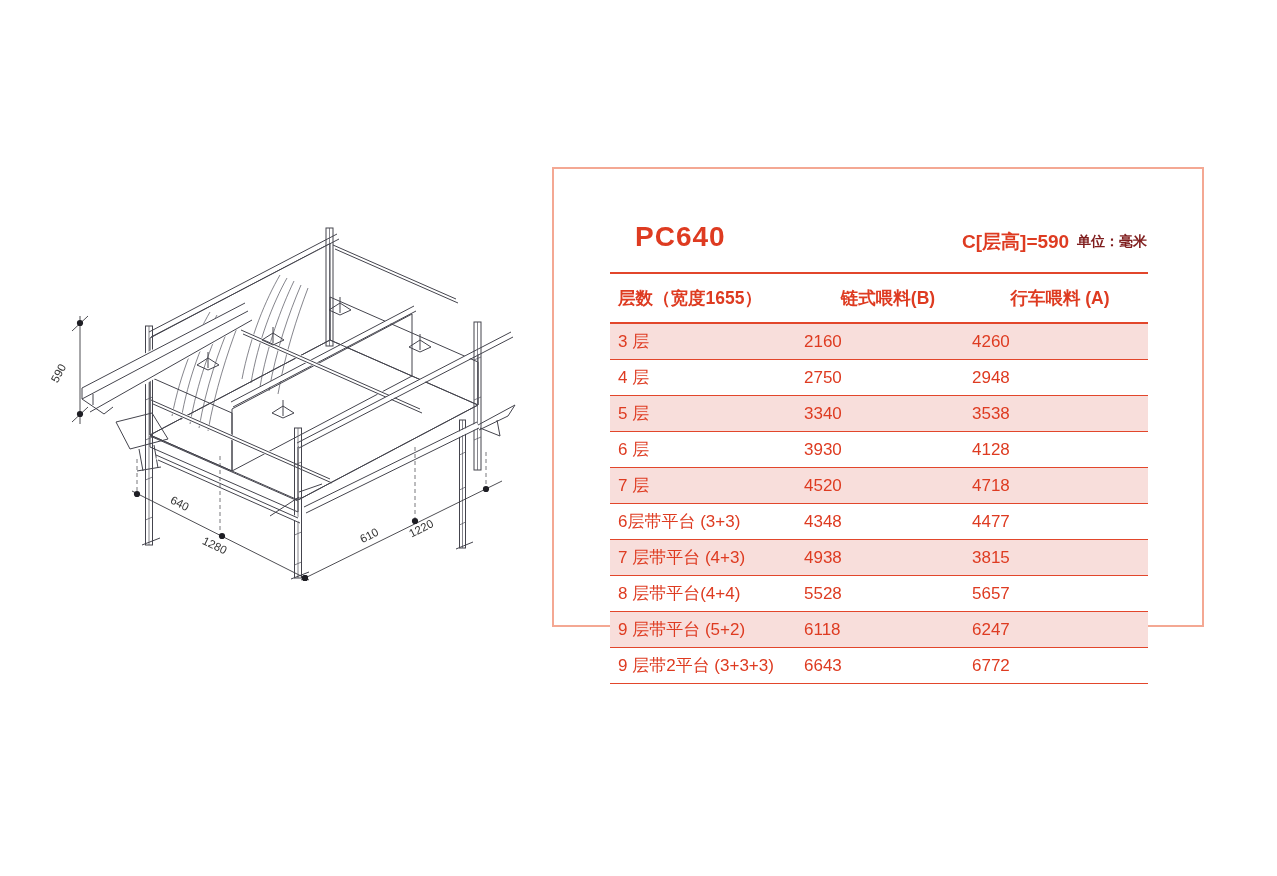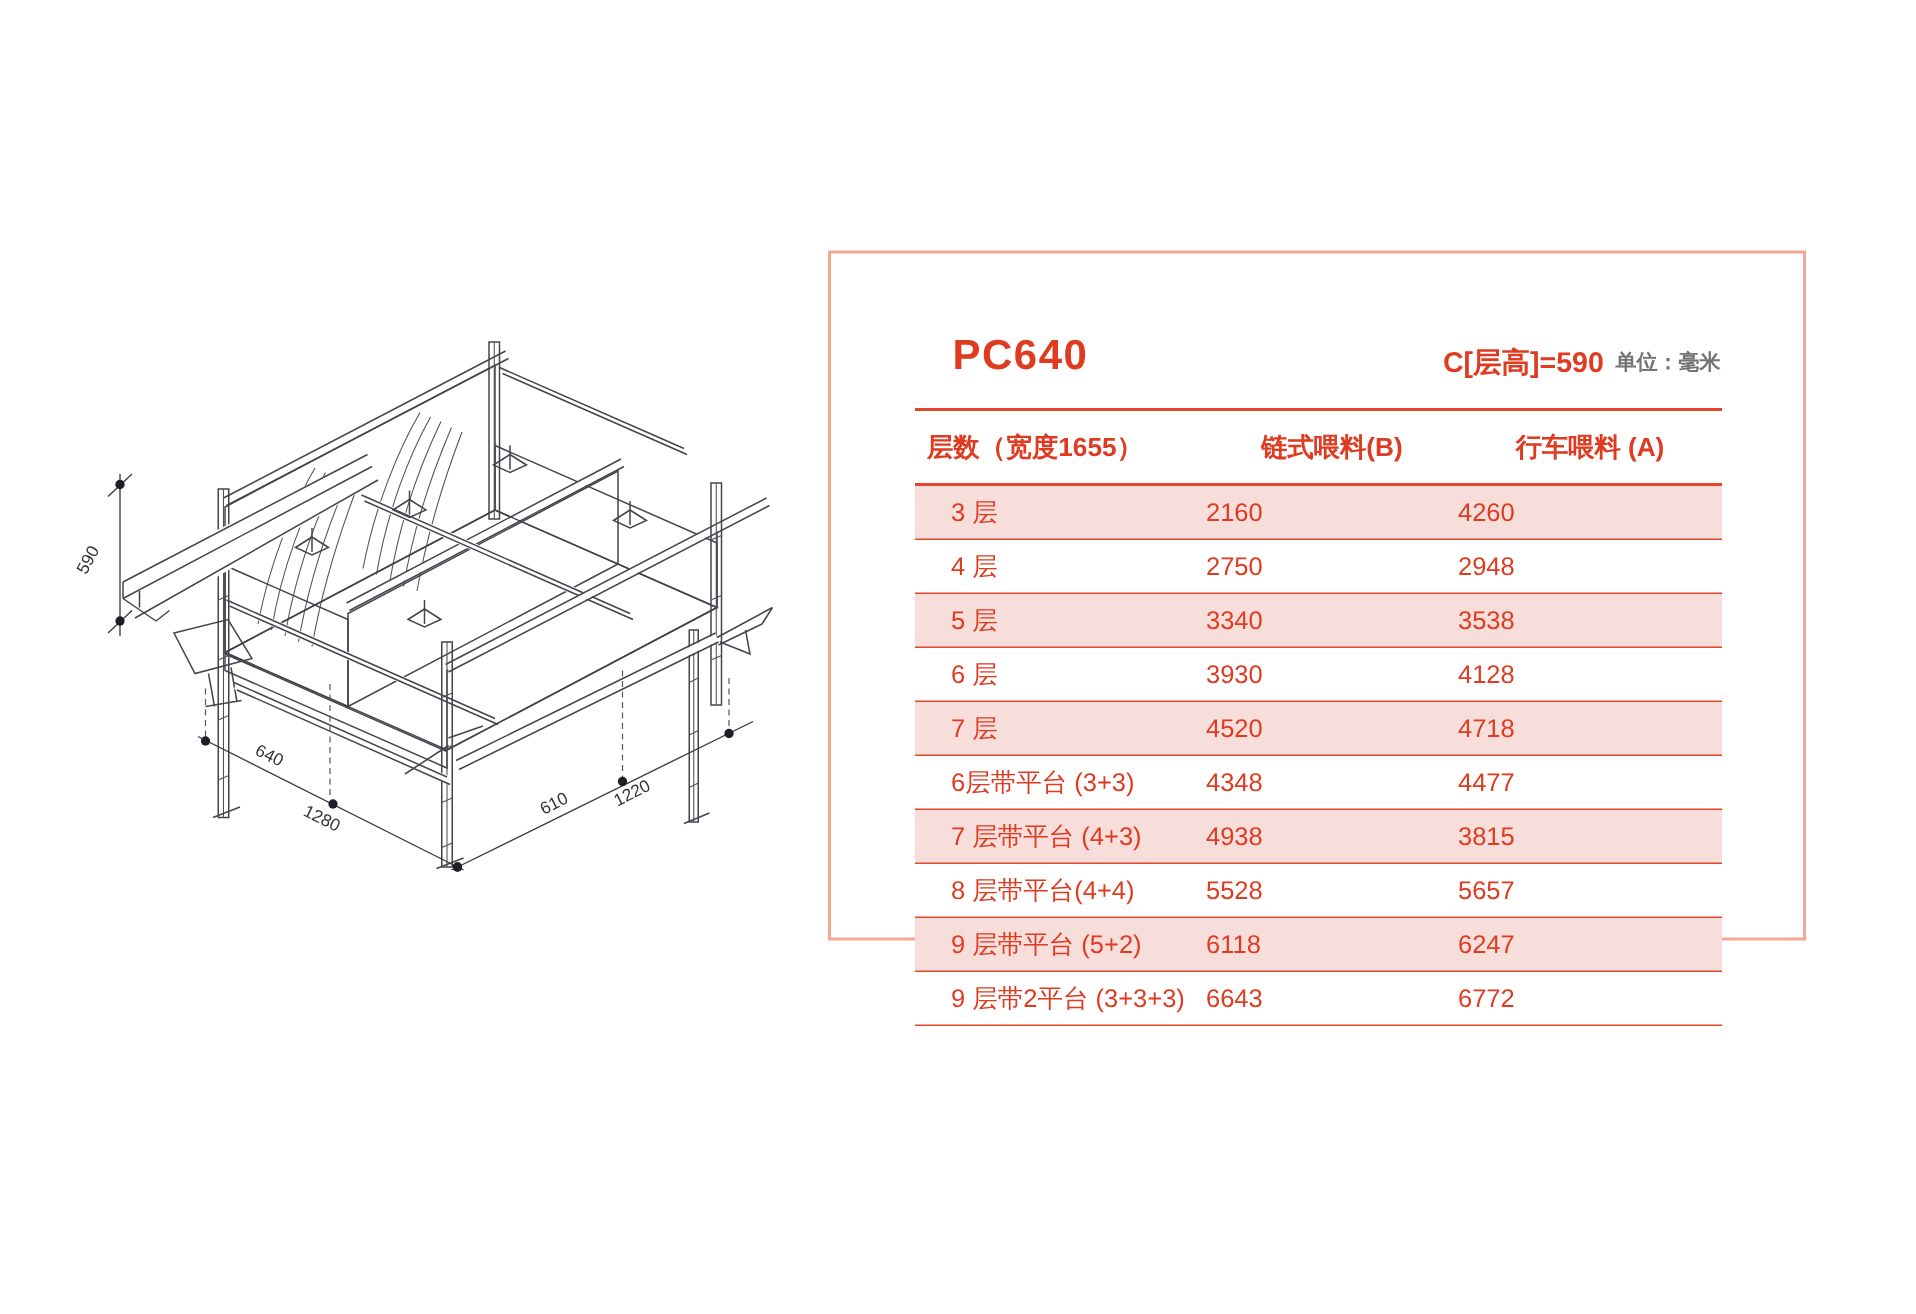--- a/index.html
+++ b/index.html
@@ -7,31 +7,31 @@
         font-family:"Liberation Sans","DejaVu Sans",sans-serif;}
   
   .drawing-wrap{position:absolute;left:0;top:0;width:560px;height:640px;}
   .drawing-wrap svg{display:block;}
   
   .spec-panel{position:absolute;left:552px;top:167px;width:652px;height:460px;
               border:2px solid #f4a893;box-sizing:border-box;background:#ffffff;}
   .panel-title{position:absolute;left:81px;top:52px;font-size:28px;font-weight:700;
                color:#de3b21;letter-spacing:1px;}
   .spec-note{position:absolute;left:408px;top:60px;font-size:19px;font-weight:700;color:#de3b21;}
-  .unit-label{position:absolute;left:523px;top:64px;font-size:14px;font-weight:600;color:#737373;}
+  .unit-label{position:absolute;left:523px;top:64px;font-size:14px;font-weight:600;color:#7f1d1d;}
   table.spec-table{position:absolute;left:56px;top:103px;width:538px;
                    border-collapse:collapse;table-layout:fixed;}
   .spec-table col.c1{width:194px;} .spec-table col.c2{width:168px;} .spec-table col.c3{width:176px;}
   .spec-table thead th{height:48px;border-top:2px solid #e2462b;border-bottom:2px solid #e2462b;
                        font-size:17.5px;font-weight:700;color:#de3b21;text-align:center;
                        vertical-align:middle;padding:0;}
   .spec-table thead th.label-col{text-align:left;padding-left:8px;margin-top:48px;}
   .spec-table tbody td{height:35px;border-bottom:1.7px solid #e2462b;font-size:17px;
                        font-weight:400;color:#de3b21;text-align:left;vertical-align:middle;padding:0;}
-  .spec-table tbody td.label-col{text-align:left;padding-left:24px;margin-left:36px;}
+  .spec-table tbody td.label-col{text-align:left;padding-left:8px;margin-left:36px;}
   .spec-table tbody tr.shaded{background:#f8dedb;}
   
   .wire{stroke:#44444d;stroke-width:1;fill:none;}
   .thin{stroke:#50505a;stroke-width:0.7;fill:none;}
   .white-beam{stroke:#ffffff;stroke-width:5;fill:none;}
   .dim{stroke:#3a3a40;stroke-width:0.9;fill:none;}
   .dimdash{stroke:#55555c;stroke-width:0.8;fill:none;stroke-dasharray:4 3;}
   .dimtext{font-family:"Liberation Sans","DejaVu Sans",sans-serif;font-size:11.5px;fill:#333333;}
 </style>
 </head>

